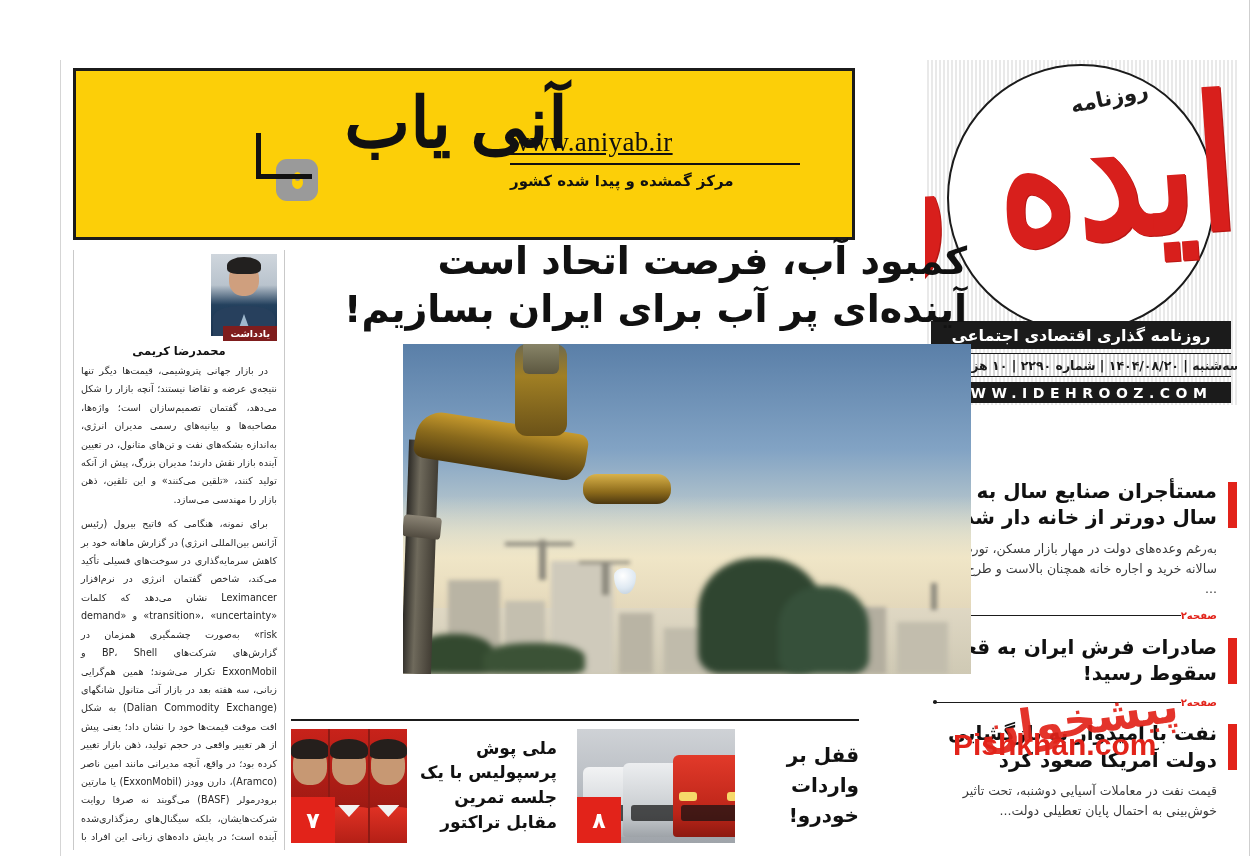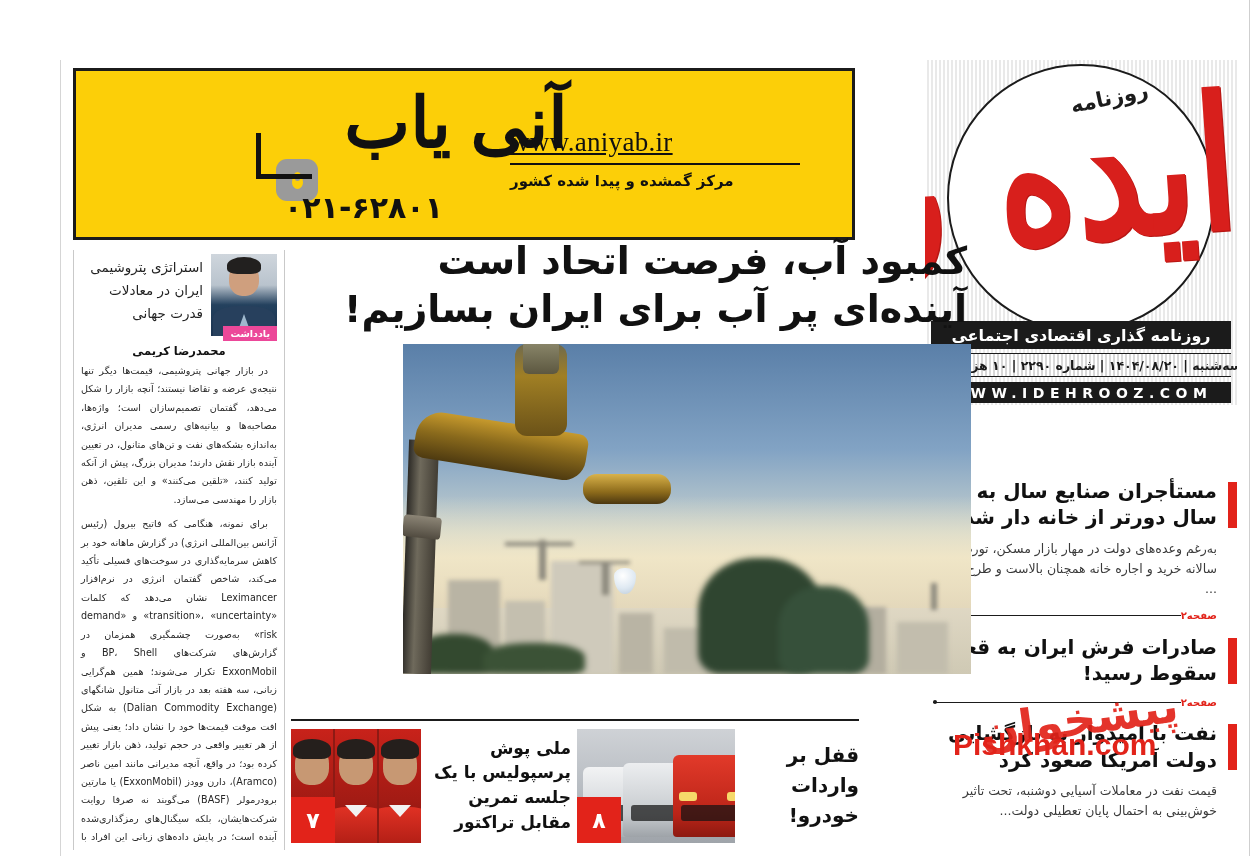--- a/index.html
+++ b/index.html
@@ -274,21 +274,21 @@
     font-size: 13.5px; line-height: 1.72;
     color: #1f1f1f; text-align: right;
   }
   .col-badge-row {
     position: absolute;
     right: 0; left: 0; top: 76px;
     height: 15px;
     display: flex; align-items: center;
   }
   .col-badge {
-    background: #ec4899; color: #ffffff;
+    background: #7f1d1d; color: #ffffff;
     font-size: 9.5px; font-weight: 700;
     padding: 2px 7px;
     white-space: nowrap;
   }
   .col-author {
     position: absolute;
     right: 0; left: 0; top: 94px;
     text-align: center;
     font-size: 11.5px; font-weight: 700; color: #111111;
   }
@@ -404,21 +404,21 @@
     position: absolute;
     top: 719px; left: 291px; width: 568px; height: 2px;
     background: #1b1b1b;
   }
   .bcell {
     position: relative;
     display: flex; align-items: stretch;
     height: 120px;
   }
   .bcell.c1 { width: 282px; }
-  .bcell.c2 { width: 286px; padding-right: 6px; }
+  .bcell.c2 { width: 286px; padding-right: 20px; }
   .bsep {
     position: absolute; left: 0; top: 6px;
     width: 10px; height: 108px; background: #1b1b1b;
   }
   .bcell-text {
     width: 124px;
     display: flex; flex-direction: column; justify-content: center;
     text-align: right;
     font-size: 20px; line-height: 1.5; font-weight: 700; color: #111111;
     padding-left: 6px;
@@ -540,35 +540,33 @@
 
     </div>
   </div>
 
   <div class="ad-banner">
     <div class="ad-pin">
       <div class="ad-pin-glyph"></div>
     </div>
     <div class="ad-logo">آنی یاب</div>
     <div class="ad-corner"></div>
-    <div class="ad-phone">۰۲۱-۶۲۸۰۱</div>
     <div class="ad-right">
       <div class="ad-url">www.aniyab.ir</div>
       <div class="ad-url-rule"></div>
       <div class="ad-tag">مرکز گمشده و پیدا شده کشور</div>
     </div>
   </div>
 
   <div class="col-left">
     <div class="col-head">
       <div class="col-photo">
         <div class="col-photo-body"></div>
         <div class="col-photo-shirt"></div>
       </div>
-      <div class="col-title">استراتژی پتروشیمی ایران در معادلات قدرت جهانی</div>
       <div class="col-badge-row">
         <span class="col-badge">یادداشت</span>
       </div>
       <div class="col-author">محمدرضا کریمی</div>
     </div>
     <div class="col-body">
       <p>در بازار جهانی پتروشیمی، قیمت‌ها دیگر تنها نتیجه‌ی عرضه و تقاضا نیستند؛ آنچه بازار را شکل می‌دهد، گفتمان تصمیم‌سازان است؛ واژه‌ها، مصاحبه‌ها و بیانیه‌های رسمی مدیران انرژی، به‌اندازه بشکه‌های نفت و تن‌های متانول، در تعیین آینده بازار نقش دارند؛ مدیران بزرگ، پیش از آنکه تولید کنند، «تلقین می‌کنند» و این تلقین، ذهن بازار را مهندسی می‌سازد.</p>
       <p>برای نمونه، هنگامی که فاتیح بیرول (رئیس آژانس بین‌المللی انرژی) در گزارش ماهانه خود بر کاهش سرمایه‌گذاری در سوخت‌های فسیلی تأکید می‌کند، شاخص گفتمان انرژی در نرم‌افزار Leximancer نشان می‌دهد که کلمات «transition»، «uncertainty» و «demand risk» به‌صورت چشمگیری همزمان در گزارش‌های شرکت‌های BP، Shell و ExxonMobil تکرار می‌شوند؛ همین هم‌گرایی زبانی، سه هفته بعد در بازار آتی متانول شانگهای (Dalian Commodity Exchange) به شکل افت موقت قیمت‌ها خود را نشان داد؛ یعنی پیش از هر تغییر واقعی در حجم تولید، ذهن بازار تغییر کرده بود؛ در واقع، آنچه مدیرانی مانند امین ناصر (Aramco)، دارن وودز (ExxonMobil) یا مارتین برودرمولر (BASF) می‌گویند نه صرفا روایت شرکت‌هایشان، بلکه سیگنال‌های رمزگذاری‌شده آینده است؛ در پایش داده‌های زبانی این افراد با استفاده از ابزارهایی نظیر NVivo، Brandwatch و Google Trends می‌توان دید که ترکیب واژگان «integration»، «resilience»، «feedstock» و «optimization» معمولا مقدمه‌ای بر تغییرات سیاستی در بازار متانول است؛ برای مثال، زمانی که در نشست پتروشیمی آسیا (APIC ۲۰۲۴) لی شووشنگ، رئیس فدراسیون صنایع پتروشیمی چین، بر «امنیت زنجیره تأمین متانول» تأکید کرد، الگوریتم‌های تحلیلی در Sentiment Analyzer Pro نشان دادند که شدت عاطفی (Sentiment Score) این واژه‌ها به بالاترین سطح خود در سه سال گذشته رسیده است؛ چند ماه بعد، واردات متانول چین از خاورمیانه ۹ درصد افزایش یافت و این دقیقا همان جایی است که تحلیل گفتمان به ابزار پیش‌بینی بازار تبدیل می‌شود.</p>
     </div>
   </div>

